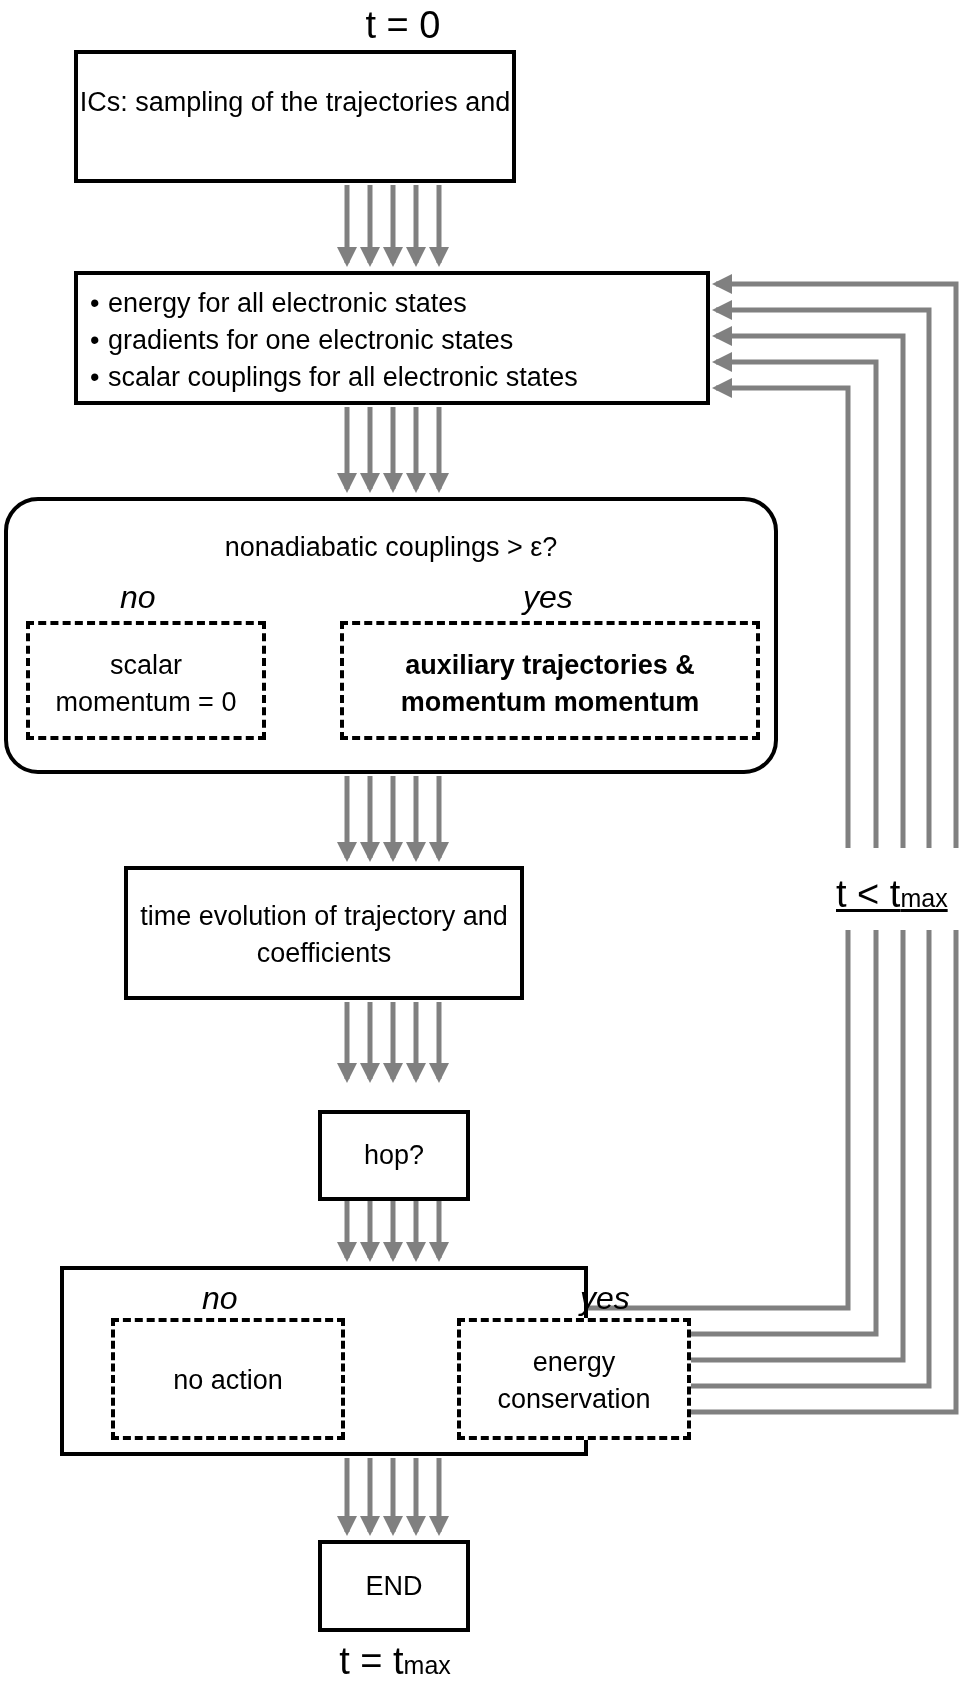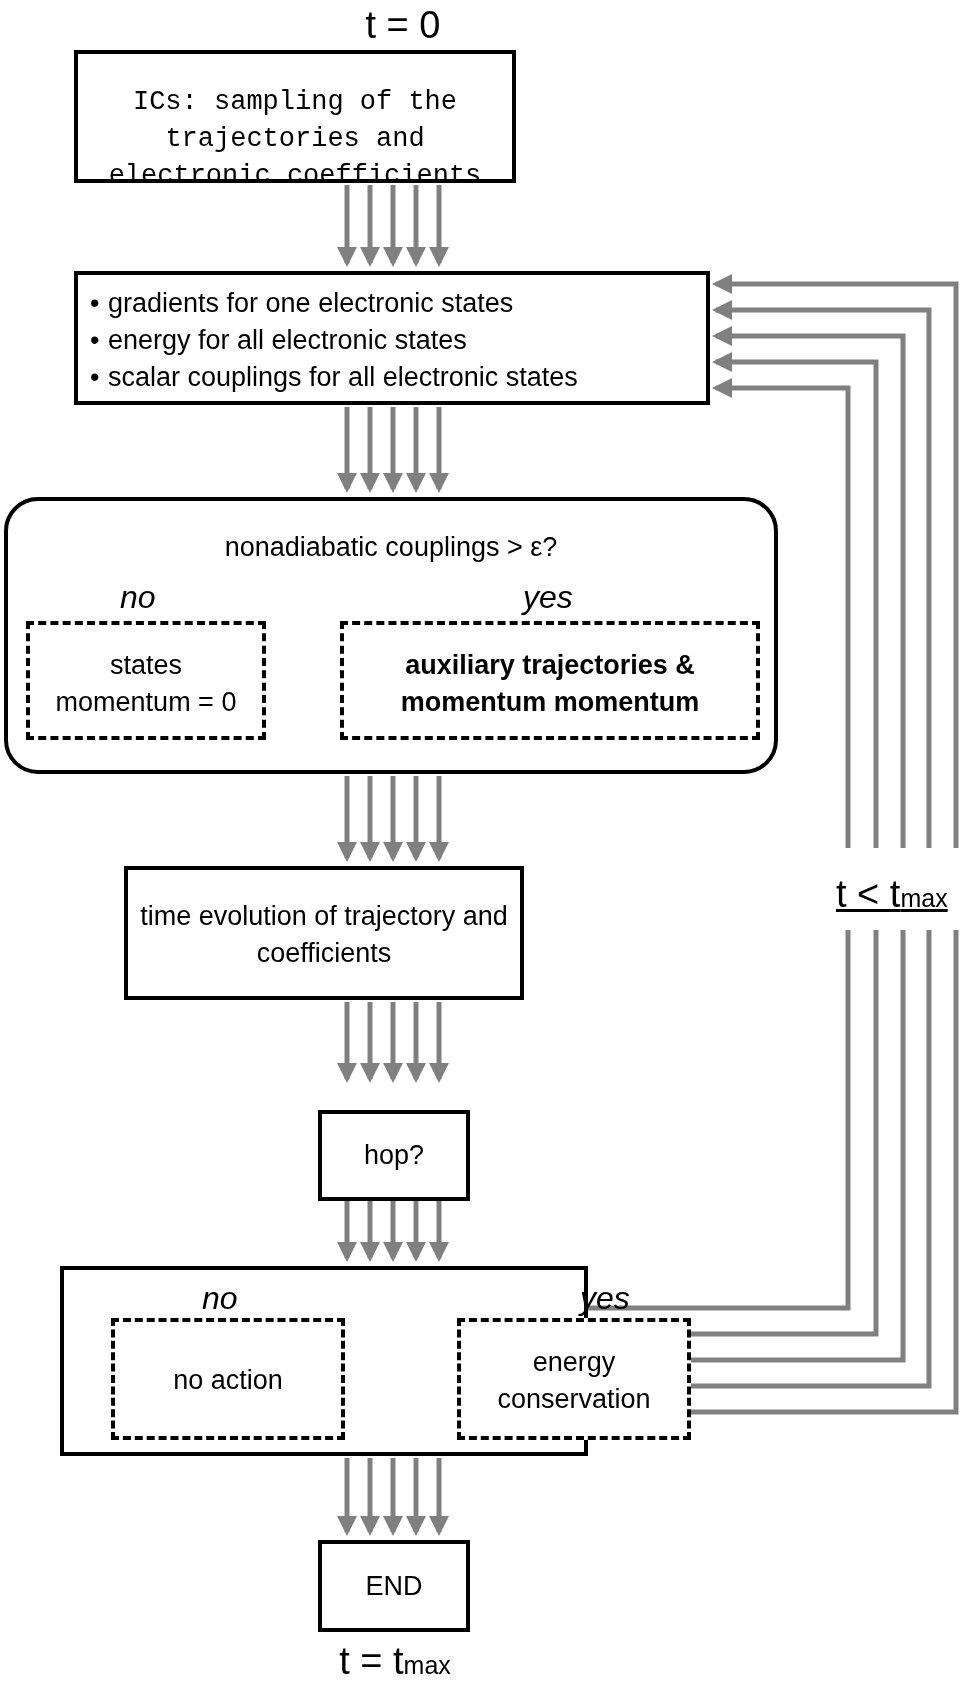--- a/index.html
+++ b/index.html
@@ -69,42 +69,41 @@
       <polyline points="588,1412 956,1412 956,930" fill="none" stroke="#808080" stroke-width="5"></polyline>
       <polyline points="956,848 956,284 716,284" fill="none" stroke="#808080" stroke-width="5" marker-end="url(#ah)"></polyline>
     </g>
 </svg>
 
 <div class="lbl big" style="left:0;width:730px;top:4px;margin-left:38px;">
   <span>t = 0</span>
 </div>
 
 <div class="box" style="left:74px;top:50px;width:442px;height:133px;">
-  <div class="center-text" style="top:30px;font-family:Liberation Mono, monospace;">
+  <div class="center-text" style="top:30px;">
     <div>ICs: sampling of the trajectories and</div>
-    <div>electronic coefficients</div>
   </div>
 </div>
 
 <div class="box" style="left: 74px; top: 271px; width: 636px; height: 134px;">
   <div class="bullets">
+    <div>energy for all electronic states</div>
     <div>gradients for one electronic states</div>
-    <div>energy for all electronic states</div>
     <div>scalar couplings for all electronic states</div>
   </div>
 </div>
 
 <div class="box" style="left: 4px; top: 497px; width: 774px; height: 277px; border-radius: 34px;">
   <div class="center-text" style="top:28px;">nonadiabatic couplings &gt; ε?</div>
   <div class="ital" style="left:112px;top:78px;">no</div>
   <div class="ital" style="left:515px;top:78px;">yes</div>
 </div>
 <div class="dash" style="left:26px;top:621px;width:240px;height:119px;">
   <div class="center-text" style="top:22px;">
-    <div>states</div>
+    <div>scalar</div>
     <div>momentum = 0</div>
   </div>
 </div>
 <div class="dash" style="left:340px;top:621px;width:420px;height:119px;font-weight:bold;">
   <div class="center-text" style="top:22px;">
     <div>auxiliary trajectories &amp;</div>
     <div>momentum momentum</div>
   </div>
 </div>
 

